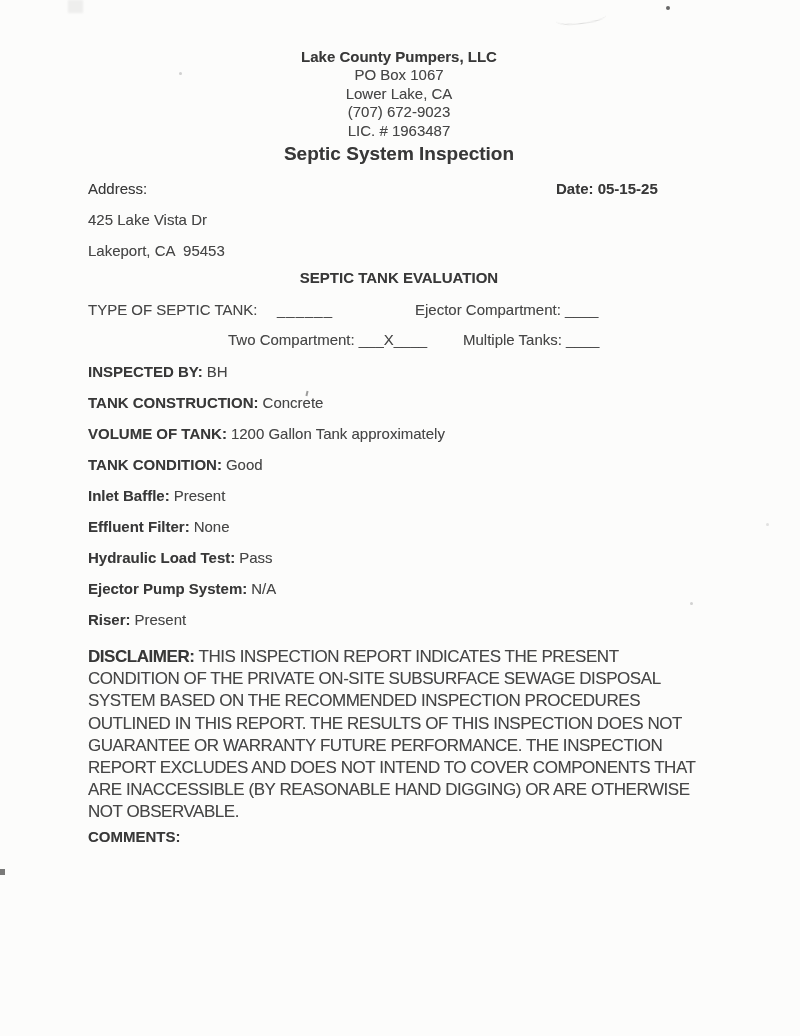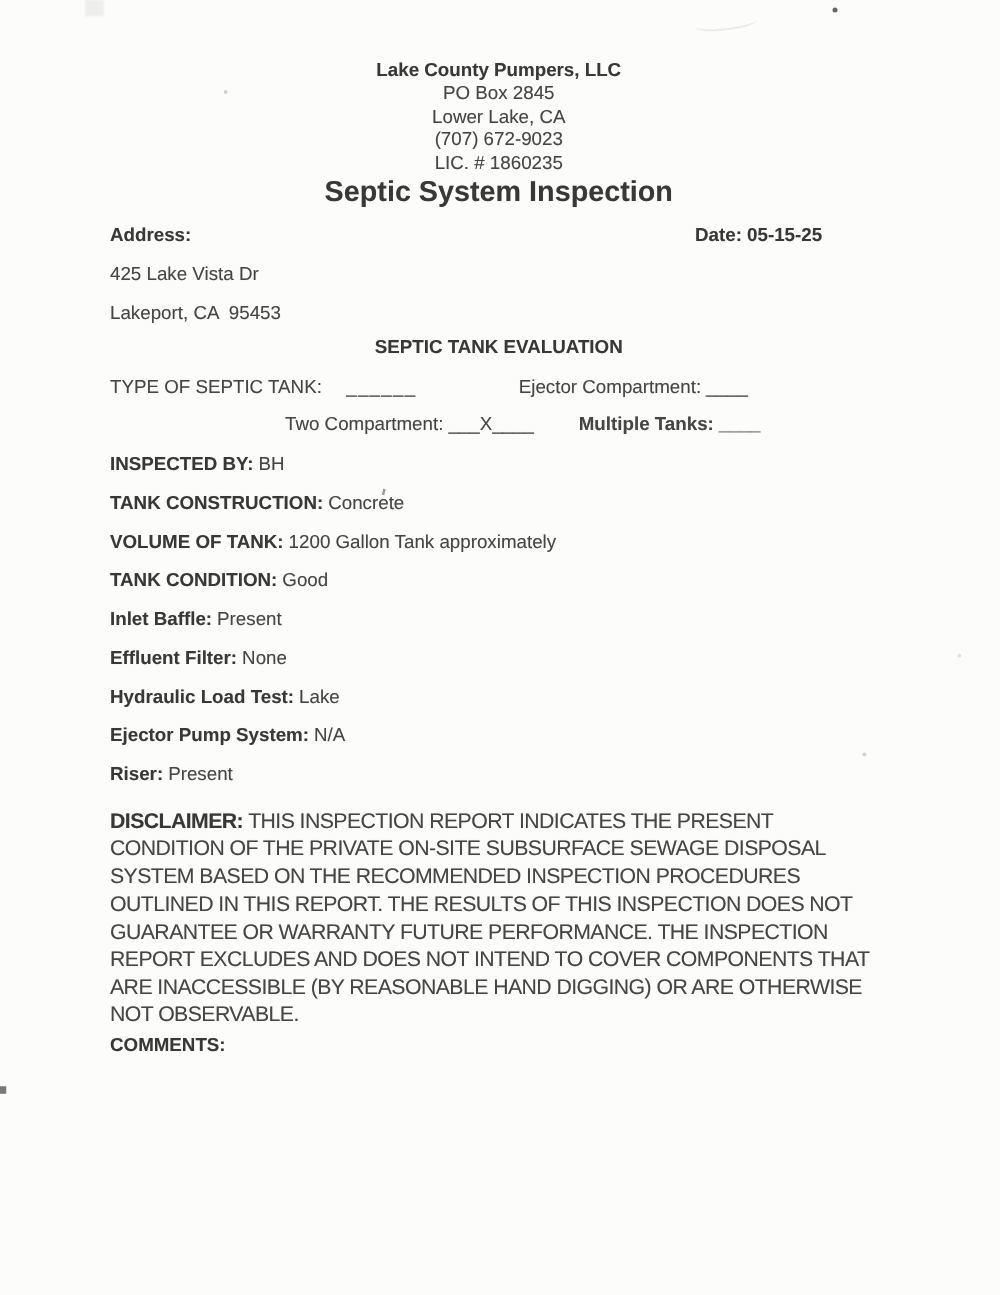--- a/index.html
+++ b/index.html
@@ -31,53 +31,53 @@
   .header {
     margin-top: 48px;
     text-align: center;
     line-height: 18.4px;
   }
   .header .company { font-weight: bold; color: var(--bold); font-size: 15px; }
   .doc-title {
     text-align: center;
     font-weight: bold;
     color: var(--bold);
-    font-size: 23px;
+    font-size: 19px;
     margin-top: 3px;
     line-height: 21px;
   }
 
   
   .address-row {
     position: relative;
     margin-top: 16px;
     height: 18px;
     line-height: 18px;
   }
-  .address-label { position: absolute; left: 0; font-weight: bold; color: var(--bold); }
+  .address-label { position: absolute; left: 0; font-weight: normal; color: var(--bold); }
   .date-value { position: absolute; left: 468px; font-weight: bold; color: var(--bold); }
   .addr-line { margin-top: 13px; height: 18px; line-height: 18px; white-space: pre; }
 
   
   .eval-heading {
     margin-top: 9px;
     text-align: center;
     font-weight: bold;
     color: var(--bold);
     height: 18px;
     line-height: 18px;
   }
   .eval-row { position: relative; height: 18px; line-height: 18px; }
   .eval-row1 { margin-top: 14px; }
   .eval-row2 { margin-top: 12px; }
   .pos-type-label { position: absolute; left: 0; }
   .pos-type-blank { position: absolute; left: 189px; letter-spacing: 1px; }
   .pos-single { position: absolute; left: 327px; }
   .pos-two { position: absolute; left: 140px; }
-  .pos-multiple { position: absolute; left: 375px; font-weight: bold; }
+  .pos-multiple { position: absolute; left: 375px; }
   .blank-gap { padding-left: 4px; }
 
   
   .fields { margin-top: 14px; }
   .field-row { height: 18px; line-height: 18px; margin-bottom: 13px; }
   .field-label { font-weight: bold; color: var(--bold); padding-right: 4px; }
 
   
   .disclaimer {
     margin-top: 17px;
@@ -133,24 +133,24 @@
   <div class="artifact a-dot-1"></div>
   <div class="artifact a-concrete-speck"></div>
   <div class="artifact a-leftedge-speck"></div>
   <div class="artifact a-dot-2"></div>
   <div class="artifact a-dot-3"></div>
 
   <div class="content">
 
     <div class="header">
       <div class="company">Lake County Pumpers, LLC</div>
-      <div>PO Box 2845</div>
+      <div>PO Box 1067</div>
       <div>Lower Lake, CA</div>
       <div>(707) 672-9023</div>
-      <div>LIC. # 1860235</div>
+      <div>LIC. # 1963487</div>
     </div>
     <div class="doc-title">Septic System Inspection</div>
 
     <div class="address-row">
       <span class="address-label">Address:</span>
       <span class="date-value">Date: 05-15-25</span>
     </div>
     <div class="addr-line">425 Lake Vista Dr</div>
     <div class="addr-line">Lakeport, CA  95453</div>
 
@@ -180,21 +180,21 @@
       <div class="field-row">
         <span class="field-label">TANK CONDITION:</span><span>Good</span>
       </div>
       <div class="field-row">
         <span class="field-label">Inlet Baffle:</span><span>Present</span>
       </div>
       <div class="field-row">
         <span class="field-label">Effluent Filter:</span><span>None</span>
       </div>
       <div class="field-row">
-        <span class="field-label">Hydraulic Load Test:</span><span>Lake</span>
+        <span class="field-label">Hydraulic Load Test:</span><span>Pass</span>
       </div>
       <div class="field-row">
         <span class="field-label">Ejector Pump System:</span><span>N/A</span>
       </div>
       <div class="field-row">
         <span class="field-label">Riser:</span><span>Present</span>
       </div>
     </div>
 
     <div class="disclaimer">

